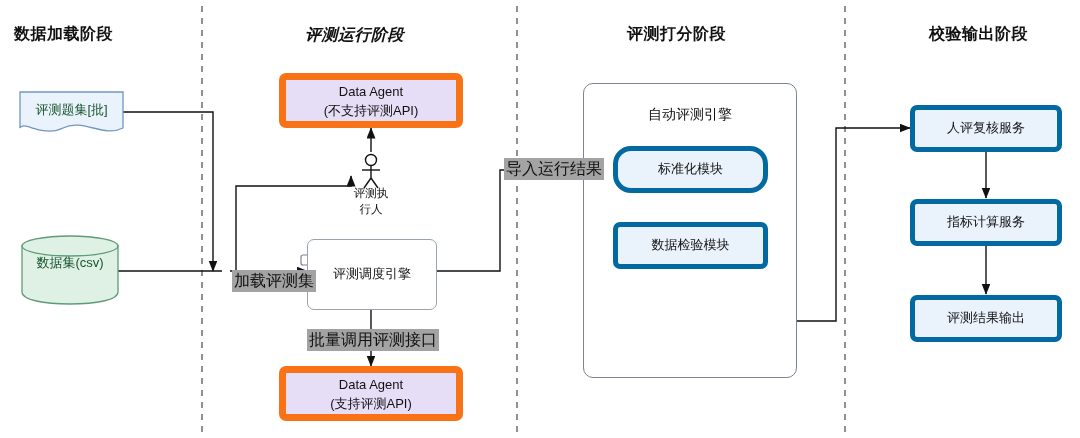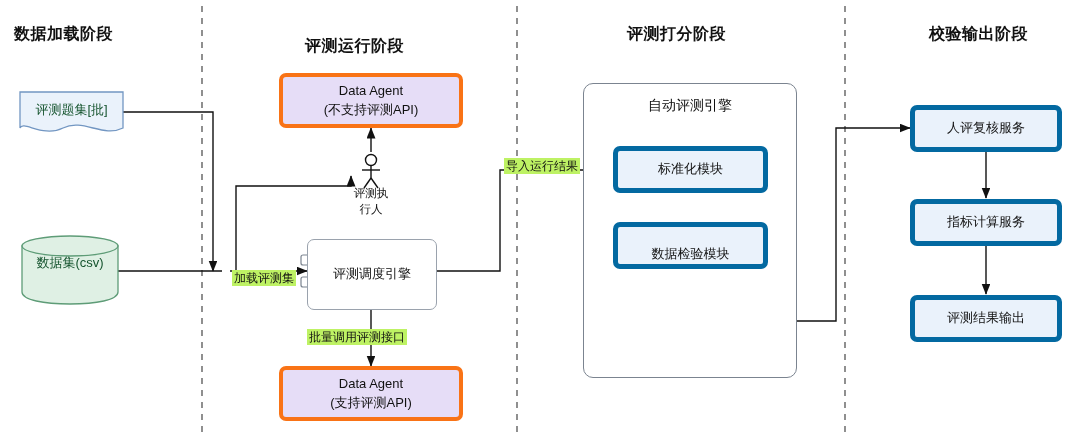--- a/index.html
+++ b/index.html
@@ -48,43 +48,44 @@
   .node .l1, .node .l2 {
     display: block;
     white-space: nowrap;
   }
   .n-blue {
     background: #eaf2fb;
     border: 5px solid #0369a1;
   }
   .n-purple {
     background: #e6ddf7;
-    border: 4px solid #f97316;
+    border: 7px solid #f97316;
+    justify-content: flex-end;
   }
   .n-plain {
     background: #ffffff;
     border: 1px solid #9aa2ad;
   }
   .n-container {
     background: #ffffff;
     border: 1px solid #7b8490;
     border-radius: 10px;
     justify-content: flex-start;
     align-items: center;
   }
   .container-title {
-    margin-top: 11px;
+    margin-top: 20px;
     font-size: 14px;
     color: #111111;
   }
   .edge-label {
     position: absolute;
-    font-size: 12px;
-    color: #111111;
-    background: #bef264;
+    font-size: 16px;
+    color: #111111;
+    background: #a3a3a3;
     padding: 0 2px;
     white-space: nowrap;
     text-align: left;
     line-height: 1.35;
   }
   .doc-label {
     position: absolute;
     font-size: 13px;
     color: #14532d;
     white-space: nowrap;
@@ -167,21 +168,21 @@
     </g>
 
     <g stroke="#7b8490" stroke-width="1.1" fill="#ffffff">
       <rect x="772" y="88" width="15" height="12" rx="1.5"></rect>
       <rect x="768" y="90" width="8" height="3.5"></rect>
       <rect x="768" y="95" width="8" height="3.5"></rect>
     </g>
   </svg>
 
   <div class="lane-title" style="left:14px; top:24px;">数据加载阶段</div>
-  <div class="lane-title" style="left:305px; top:36px;">评测运行阶段</div>
+  <div class="lane-title" style="left:305px; top:25px;font-style:italic;">评测运行阶段</div>
   <div class="lane-title" style="left:627px; top:24px;">评测打分阶段</div>
   <div class="lane-title" style="left:929px; top:24px;">校验输出阶段</div>
 
   <div class="doc-label" style="left:20px; top:101px; width:103px;">评测题集[批]</div>
   <div class="doc-label" style="left:22px; top:254px; width:96px;">数据集(csv)</div>
 
   <div class="node n-purple" style="left:279px; top:73px; width:184px; height:55px;">
     <span class="l1">Data Agent</span>
     <span class="l2">(不支持评测API)</span>
   </div>
@@ -192,24 +193,24 @@
   </div>
 
   <div class="node n-plain" style="left:307px; top:239px; width:130px; height:71px;">
     <span class="l1">评测调度引擎</span>
   </div>
 
   <div class="node n-container" style="left:583px; top:83px; width:214px; height:295px;">
     <span class="container-title">自动评测引擎</span>
   </div>
 
-  <div class="node n-blue" style="left:613px; top:146px; width:155px; height:47px;">
+  <div class="node n-blue" style="left:613px; top:146px; width:155px; height:47px;border-radius:18px;">
     <span class="l1">标准化模块</span>
   </div>
-  <div class="node n-blue" style="left:613px; top:222px; width:155px; height:47px;justify-content:flex-end;">
+  <div class="node n-blue" style="left:613px; top:222px; width:155px; height:47px;">
     <span class="l1">数据检验模块</span>
   </div>
 
   <div class="node n-blue" style="left:910px; top:105px; width:152px; height:47px;">
     <span class="l1">人评复核服务</span>
   </div>
   <div class="node n-blue" style="left:910px; top:199px; width:152px; height:47px;align-items:center;">
     <span class="l1">指标计算服务</span>
   </div>
   <div class="node n-blue" style="left:910px; top:295px; width:152px; height:47px;">

